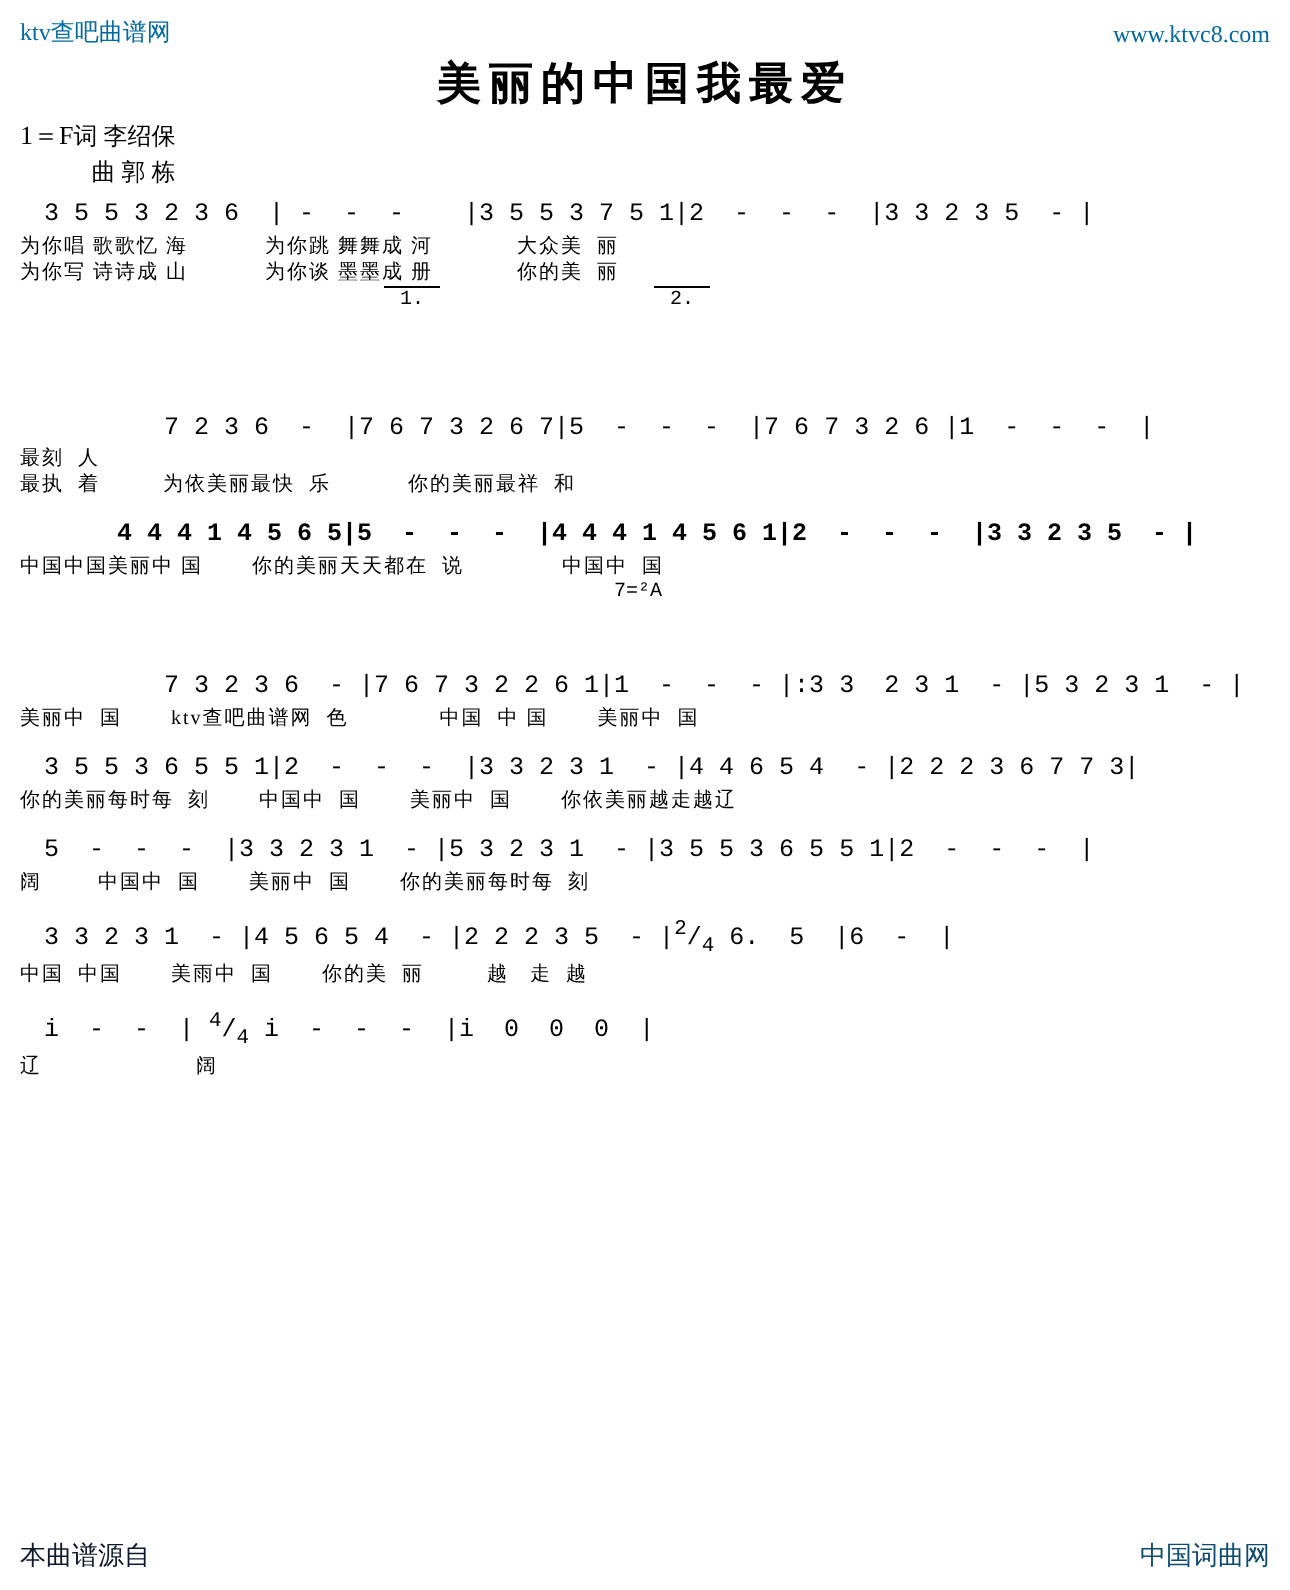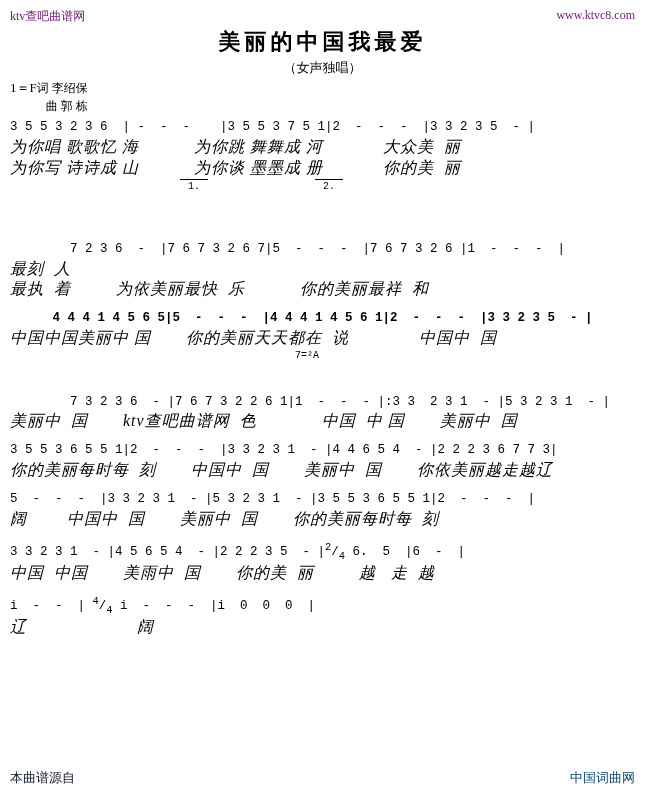--- a/index.html
+++ b/index.html
@@ -15,23 +15,23 @@
     }
     .page {
       width: 645px;
       height: 795px;
       padding: 8px 10px;
       position: relative;
     }
     .top-bar {
       display: flex;
       justify-content: space-between;
-      align-items: flex-start;
+      align-items: flex-end;
       font-size: 12px;
-      color: #701a75;
+      color: #0369a1;
       margin-bottom: 2px;
     }
     .title-area {
       text-align: center;
       margin-bottom: 2px;
     }
     .main-title {
       font-size: 22px;
       font-weight: bold;
       letter-spacing: 4px;
@@ -63,28 +63,28 @@
     .row-block {
       margin-bottom: 10px;
     }
     .notation-line {
       font-family: 'Courier New', monospace;
       font-size: 12.5px;
       white-space: pre;
       position: relative;
       min-height: 18px;
       line-height: 1.4;
+      margin-left: 12px;
     }
     .lyric-line {
       font-family: 'SimSun', 'KaiTi', serif;
-      font-size: 16px;
+      font-size: 10px;
       white-space: pre;
       line-height: 1.3;
       letter-spacing: 1px;
-      font-style: italic;
     }
     .bottom-bar {
       position: absolute;
       bottom: 8px;
       left: 10px;
       right: 10px;
       display: flex;
       justify-content: space-between;
       font-size: 13px;
     }
@@ -100,21 +100,20 @@
 
 <div class="page">
 
   <div class="top-bar">
     <span>ktv查吧曲谱网</span>
     <span>www.ktvc8.com</span>
   </div>
 
   <div class="title-area">
     <div class="main-title">美丽的中国我最爱</div>
-    <div class="sub-title">（女声独唱）</div>
   </div>
 
   <div class="info-row">
     <span class="key-sig">1＝F</span>
     <span class="author-info">词 李绍保<br>曲 郭  栋</span>
   </div>
 
   <div class="music-content">
 
     <div class="row-block">

